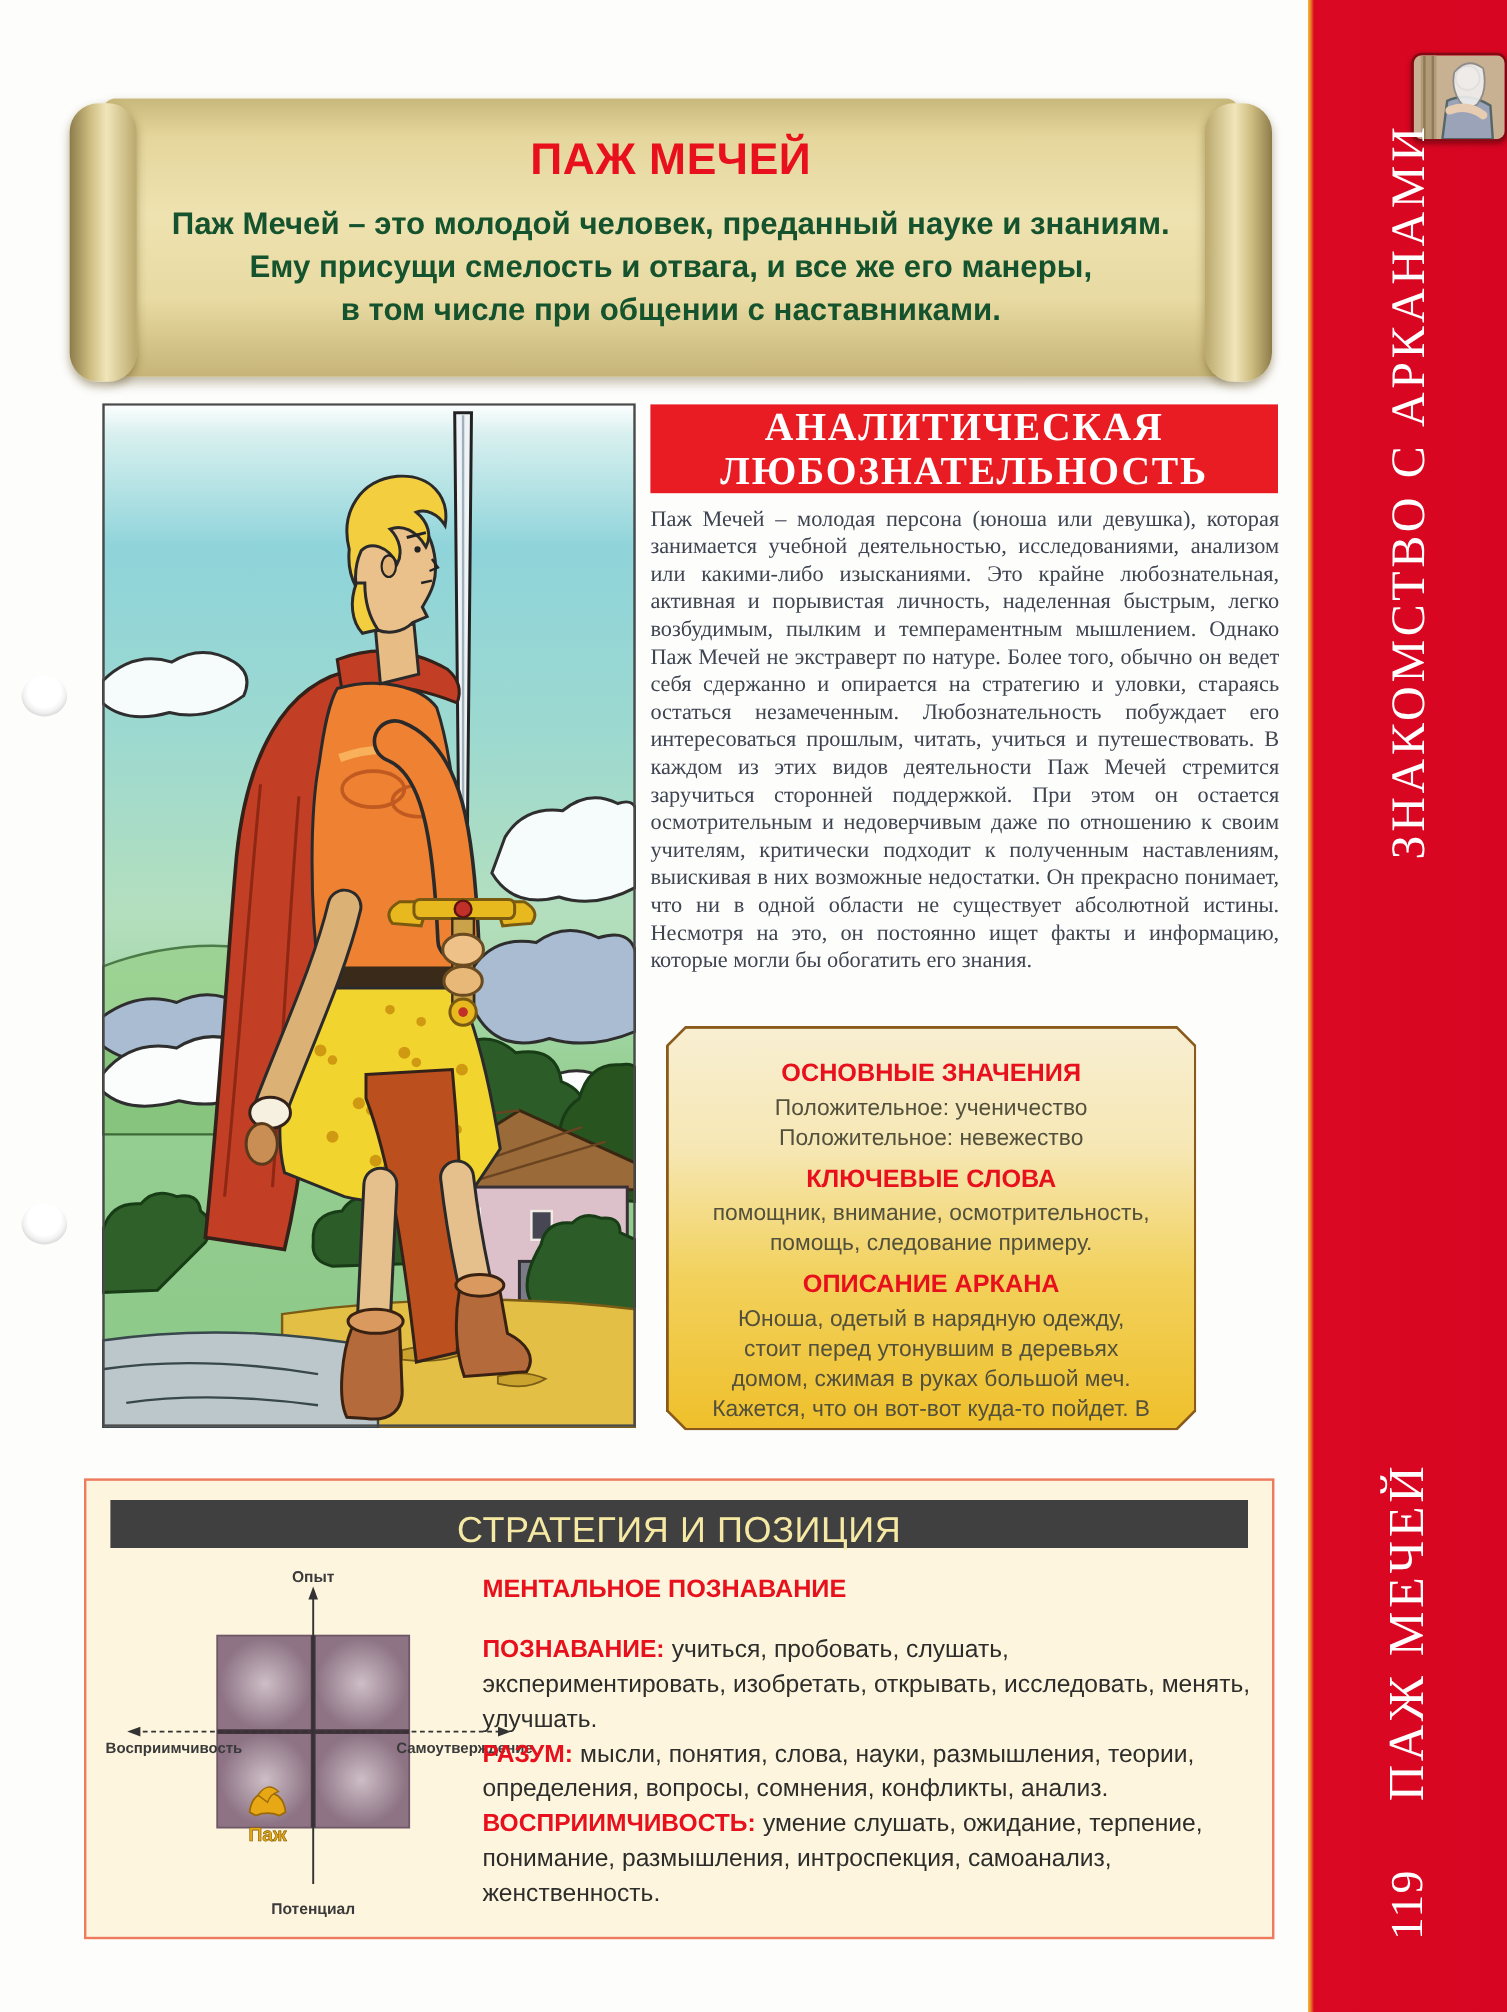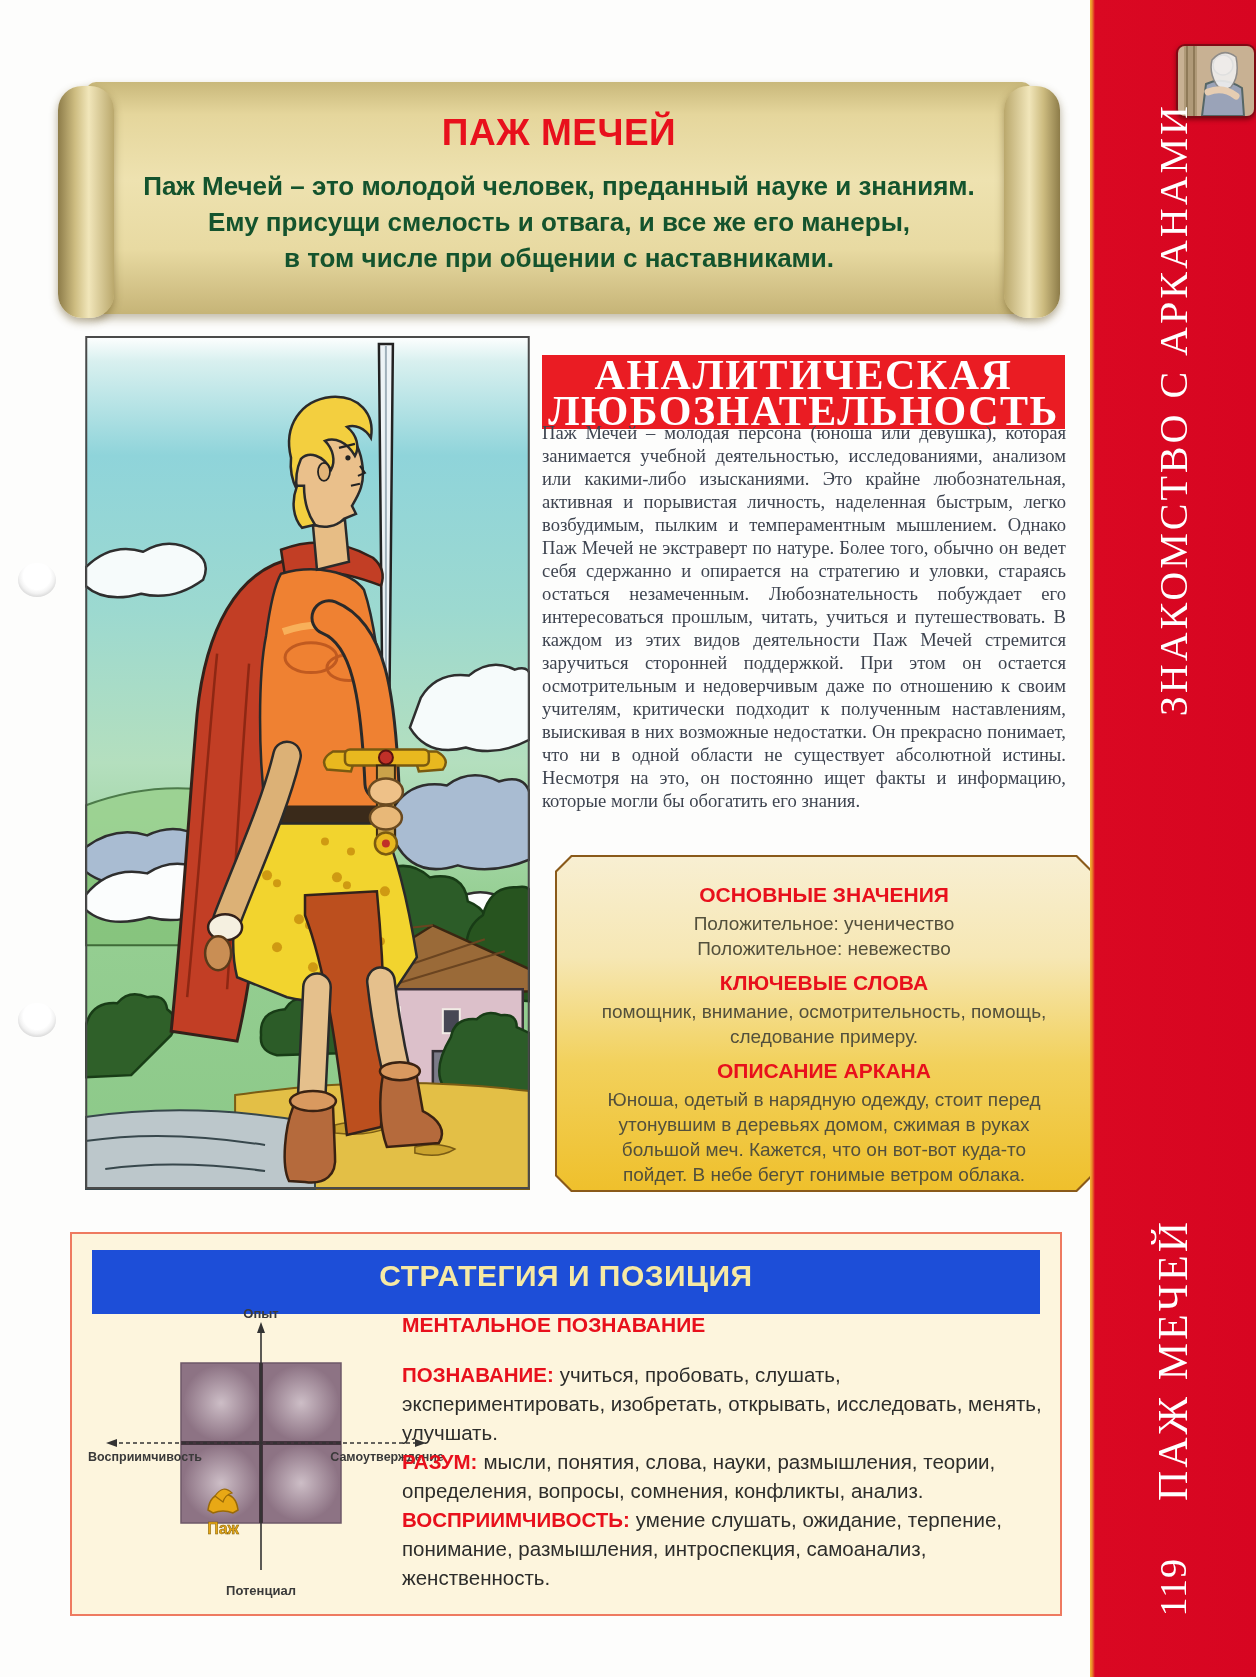--- a/index.html
+++ b/index.html
@@ -35,45 +35,45 @@
         box-shadow:0 5px 10px rgba(90,70,20,.35);}
   .scroll-title{position:absolute;left:0;right:0;top:30px;text-align:center;
         color:#e8101c;font-weight:bold;font-size:37px;letter-spacing:.5px;}
   .scroll-lines{position:absolute;left:60px;right:60px;top:86px;text-align:center;
         color:#14532d;font-weight:bold;font-size:26px;line-height:36px;}
 
   
   .card{position:absolute;left:85px;top:336px;width:445px;height:854px;}
 
   
-  .art-head{position:absolute;left:542px;top:355px;width:523px;height:74px;background:#ea1c23;
-        color:#fff;font-family:"Liberation Serif",serif;font-weight:bold;font-size:42px;
+  .art-head{position:absolute;left:542px;top:337px;width:523px;height:74px;background:#ea1c23;
+        color:#fff;font-family:"Liberation Serif",serif;font-weight:bold;font-size:33px;
         line-height:36px;text-align:center;letter-spacing:1.5px;padding-top:2px;box-sizing:border-box;}
   .art-body{position:absolute;left:542px;top:421px;width:524px;
         font-family:"Liberation Serif",serif;font-size:18.6px;line-height:23px;
         color:#3e4450;text-align:justify;}
 
   
-  .gold-outer{position:absolute;left:555px;top:855px;width:538px;height:337px;background:#8a5a1a;
+  .gold-outer{position:absolute;left:555px;top:855px;width:442px;height:337px;background:#8a5a1a;
         clip-path:polygon(16px 0,calc(100% - 16px) 0,100% 16px,100% calc(100% - 16px),
                   calc(100% - 16px) 100%,16px 100%,0 calc(100% - 16px),0 16px);}
   .gold-inner{position:absolute;left:2px;top:2px;right:2px;bottom:2px;
         background:linear-gradient(180deg,#f8efd2 0,#f6e7b4 30%,#f2d15c 62%,#efc02c 100%);
         clip-path:polygon(15px 0,calc(100% - 15px) 0,100% 15px,100% calc(100% - 15px),
                   calc(100% - 15px) 100%,15px 100%,0 calc(100% - 15px),0 15px);
         text-align:center;padding:26px 34px 0;box-sizing:border-box;}
   .gold-h{color:#e8101c;font-weight:bold;font-size:21px;margin:10px 0 4px;}
   .gold-h:first-child{margin-top:0;}
   .gold-t{color:#53503c;font-size:19px;line-height:25px;font-weight:500;}
 
   
   .strategy{position:absolute;left:70px;top:1232px;width:992px;height:384px;
         background:#fdf5dd;border:2px solid #ee7a60;box-sizing:border-box;}
-  .strat-banner{position:absolute;left:20px;top:16px;right:20px;height:64px;background:#1d4ed8;
-        color:#f6e9a4;font-weight:bold;font-size:30px;text-align:center;line-height:52px;letter-spacing:.5px;}
+  .strat-banner{position:absolute;left:20px;top:16px;right:20px;height:40px;background:#404040;
+        color:#f6e9a4;font-weight:normal;font-size:30px;text-align:center;line-height:52px;letter-spacing:.5px;}
   .strat-diagram{position:absolute;left:14px;top:74px;width:360px;height:298px;}
   .strat-text{position:absolute;left:330px;top:76px;width:646px;font-size:20.5px;line-height:29px;color:#2d2d2b;}
   .strat-sub{color:#e8101c;font-weight:bold;font-size:21px;margin:0 0 21px;}
   .strat-item{margin:0;}
   .strat-label{color:#e8101c;font-weight:bold;margin-right:6px;}
 </style>
 </head>
 <body>
 
 <div class="scroll">

